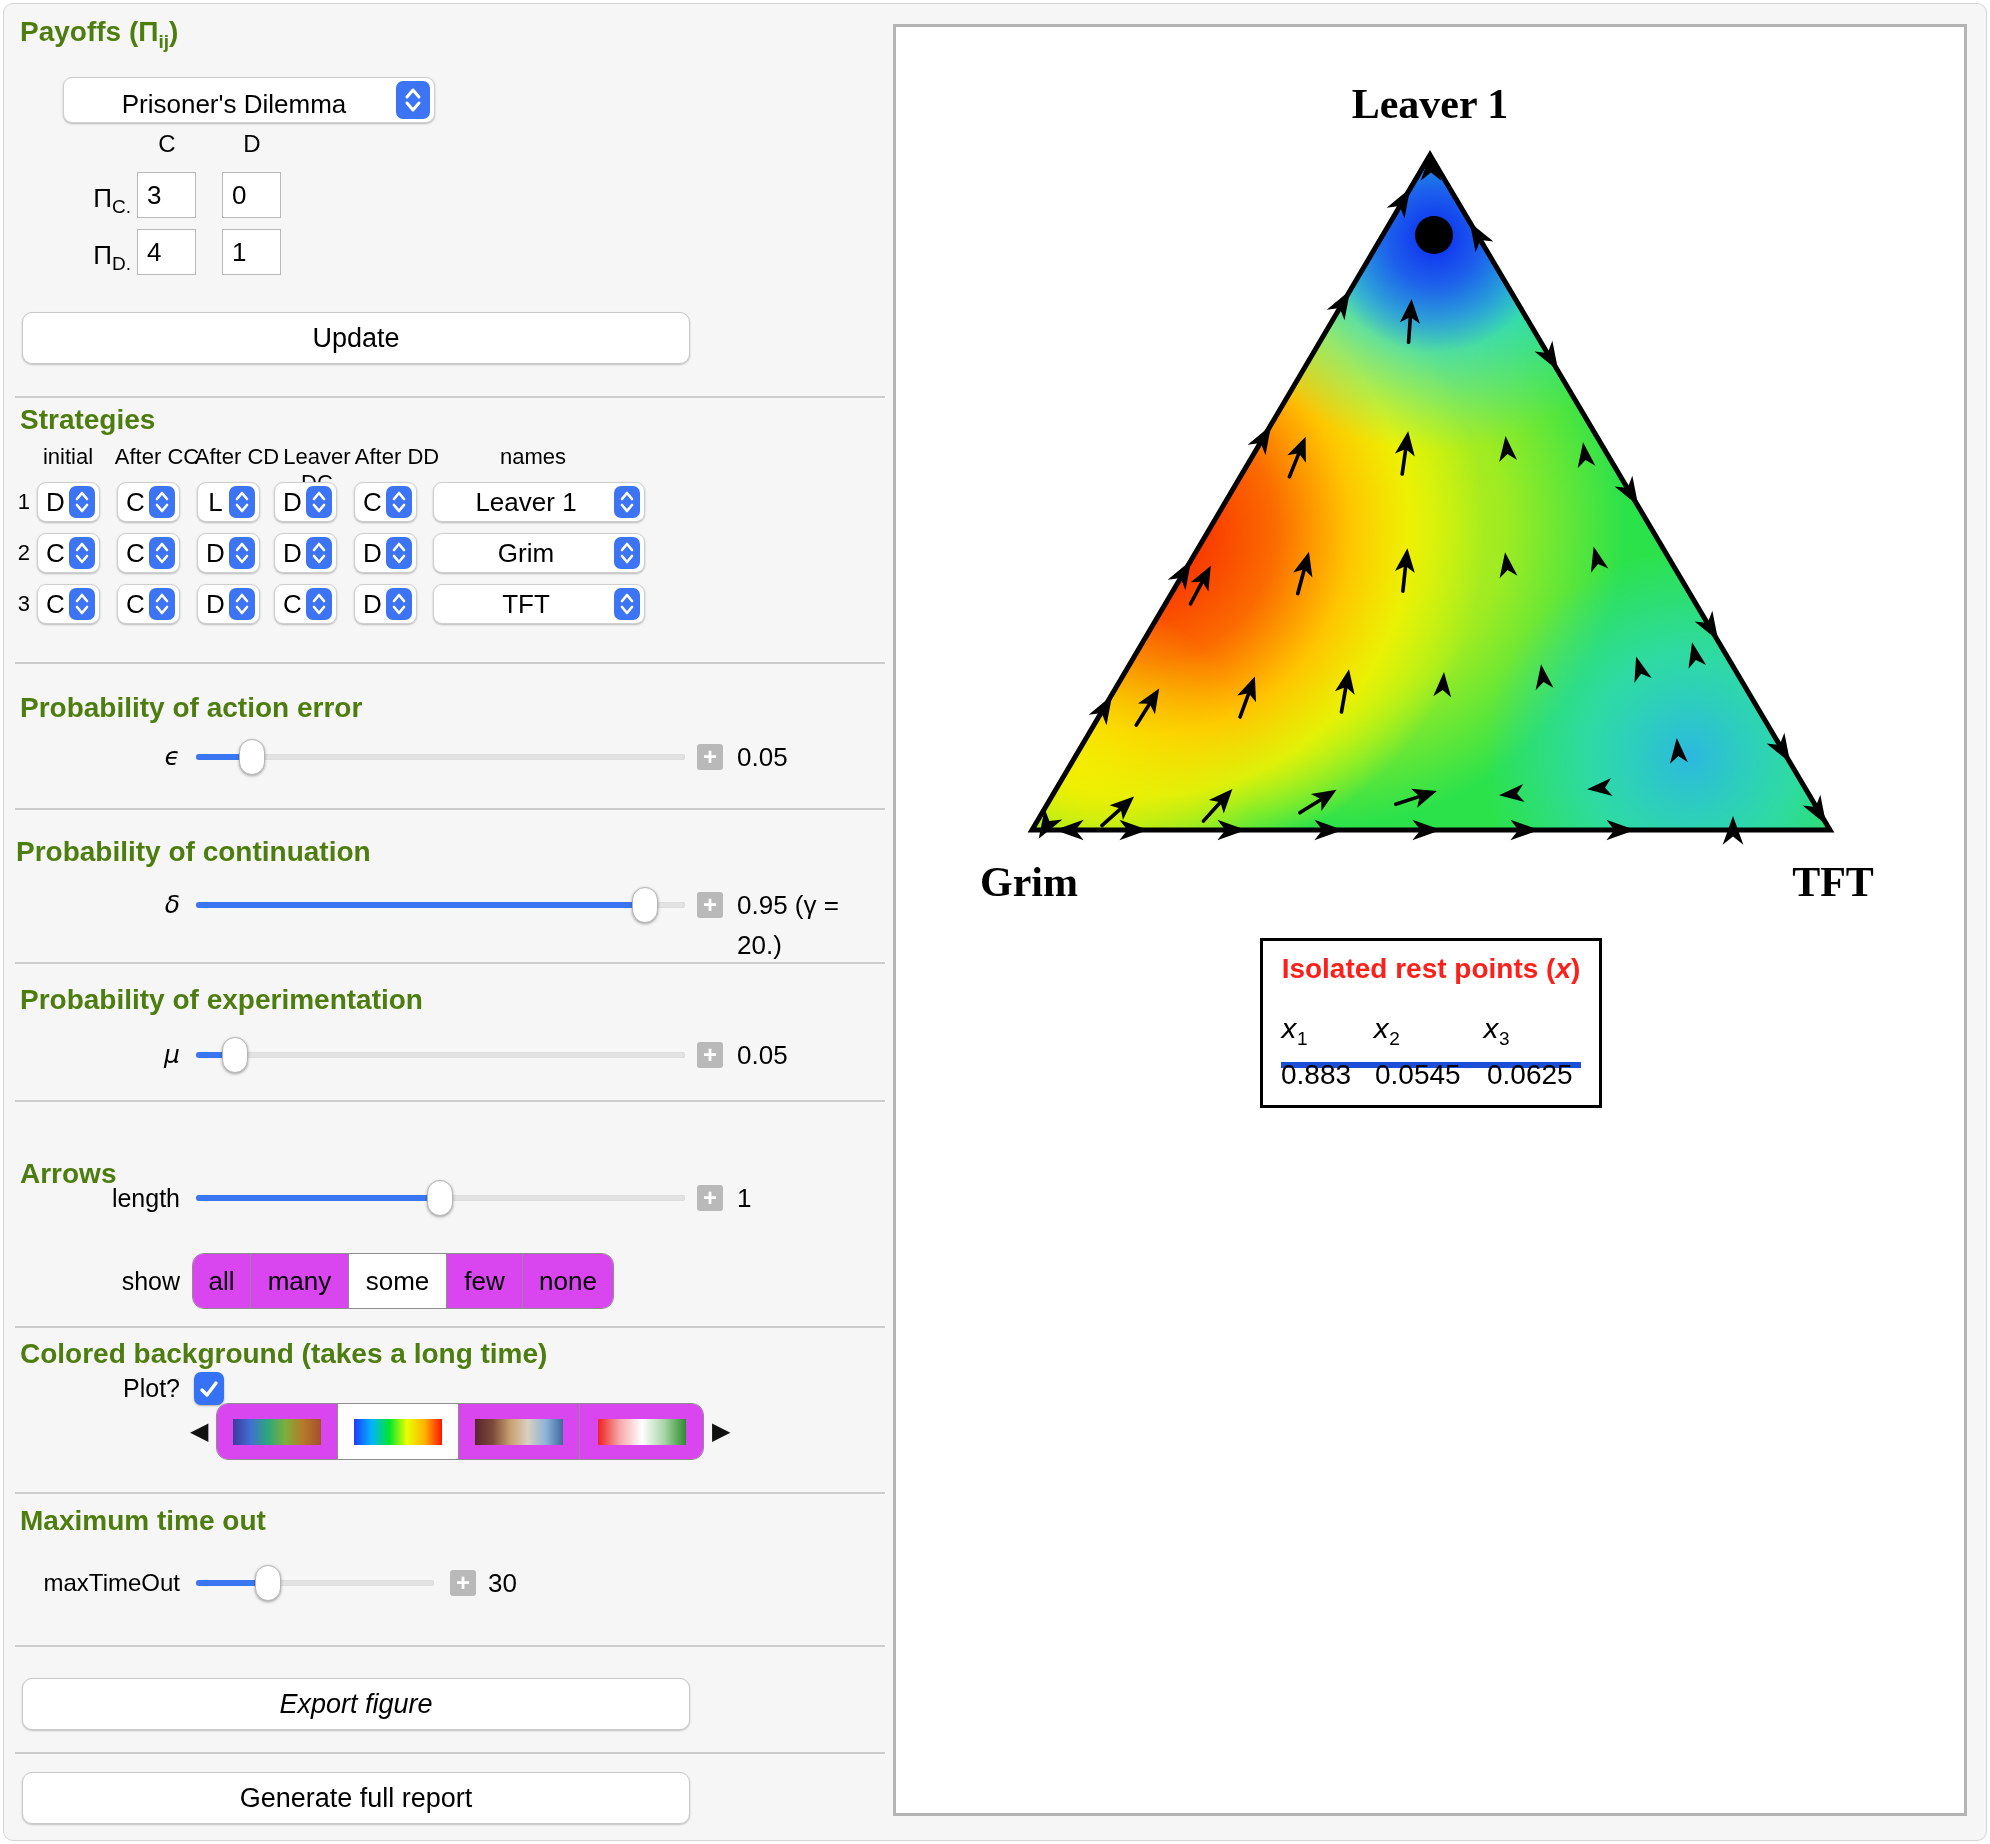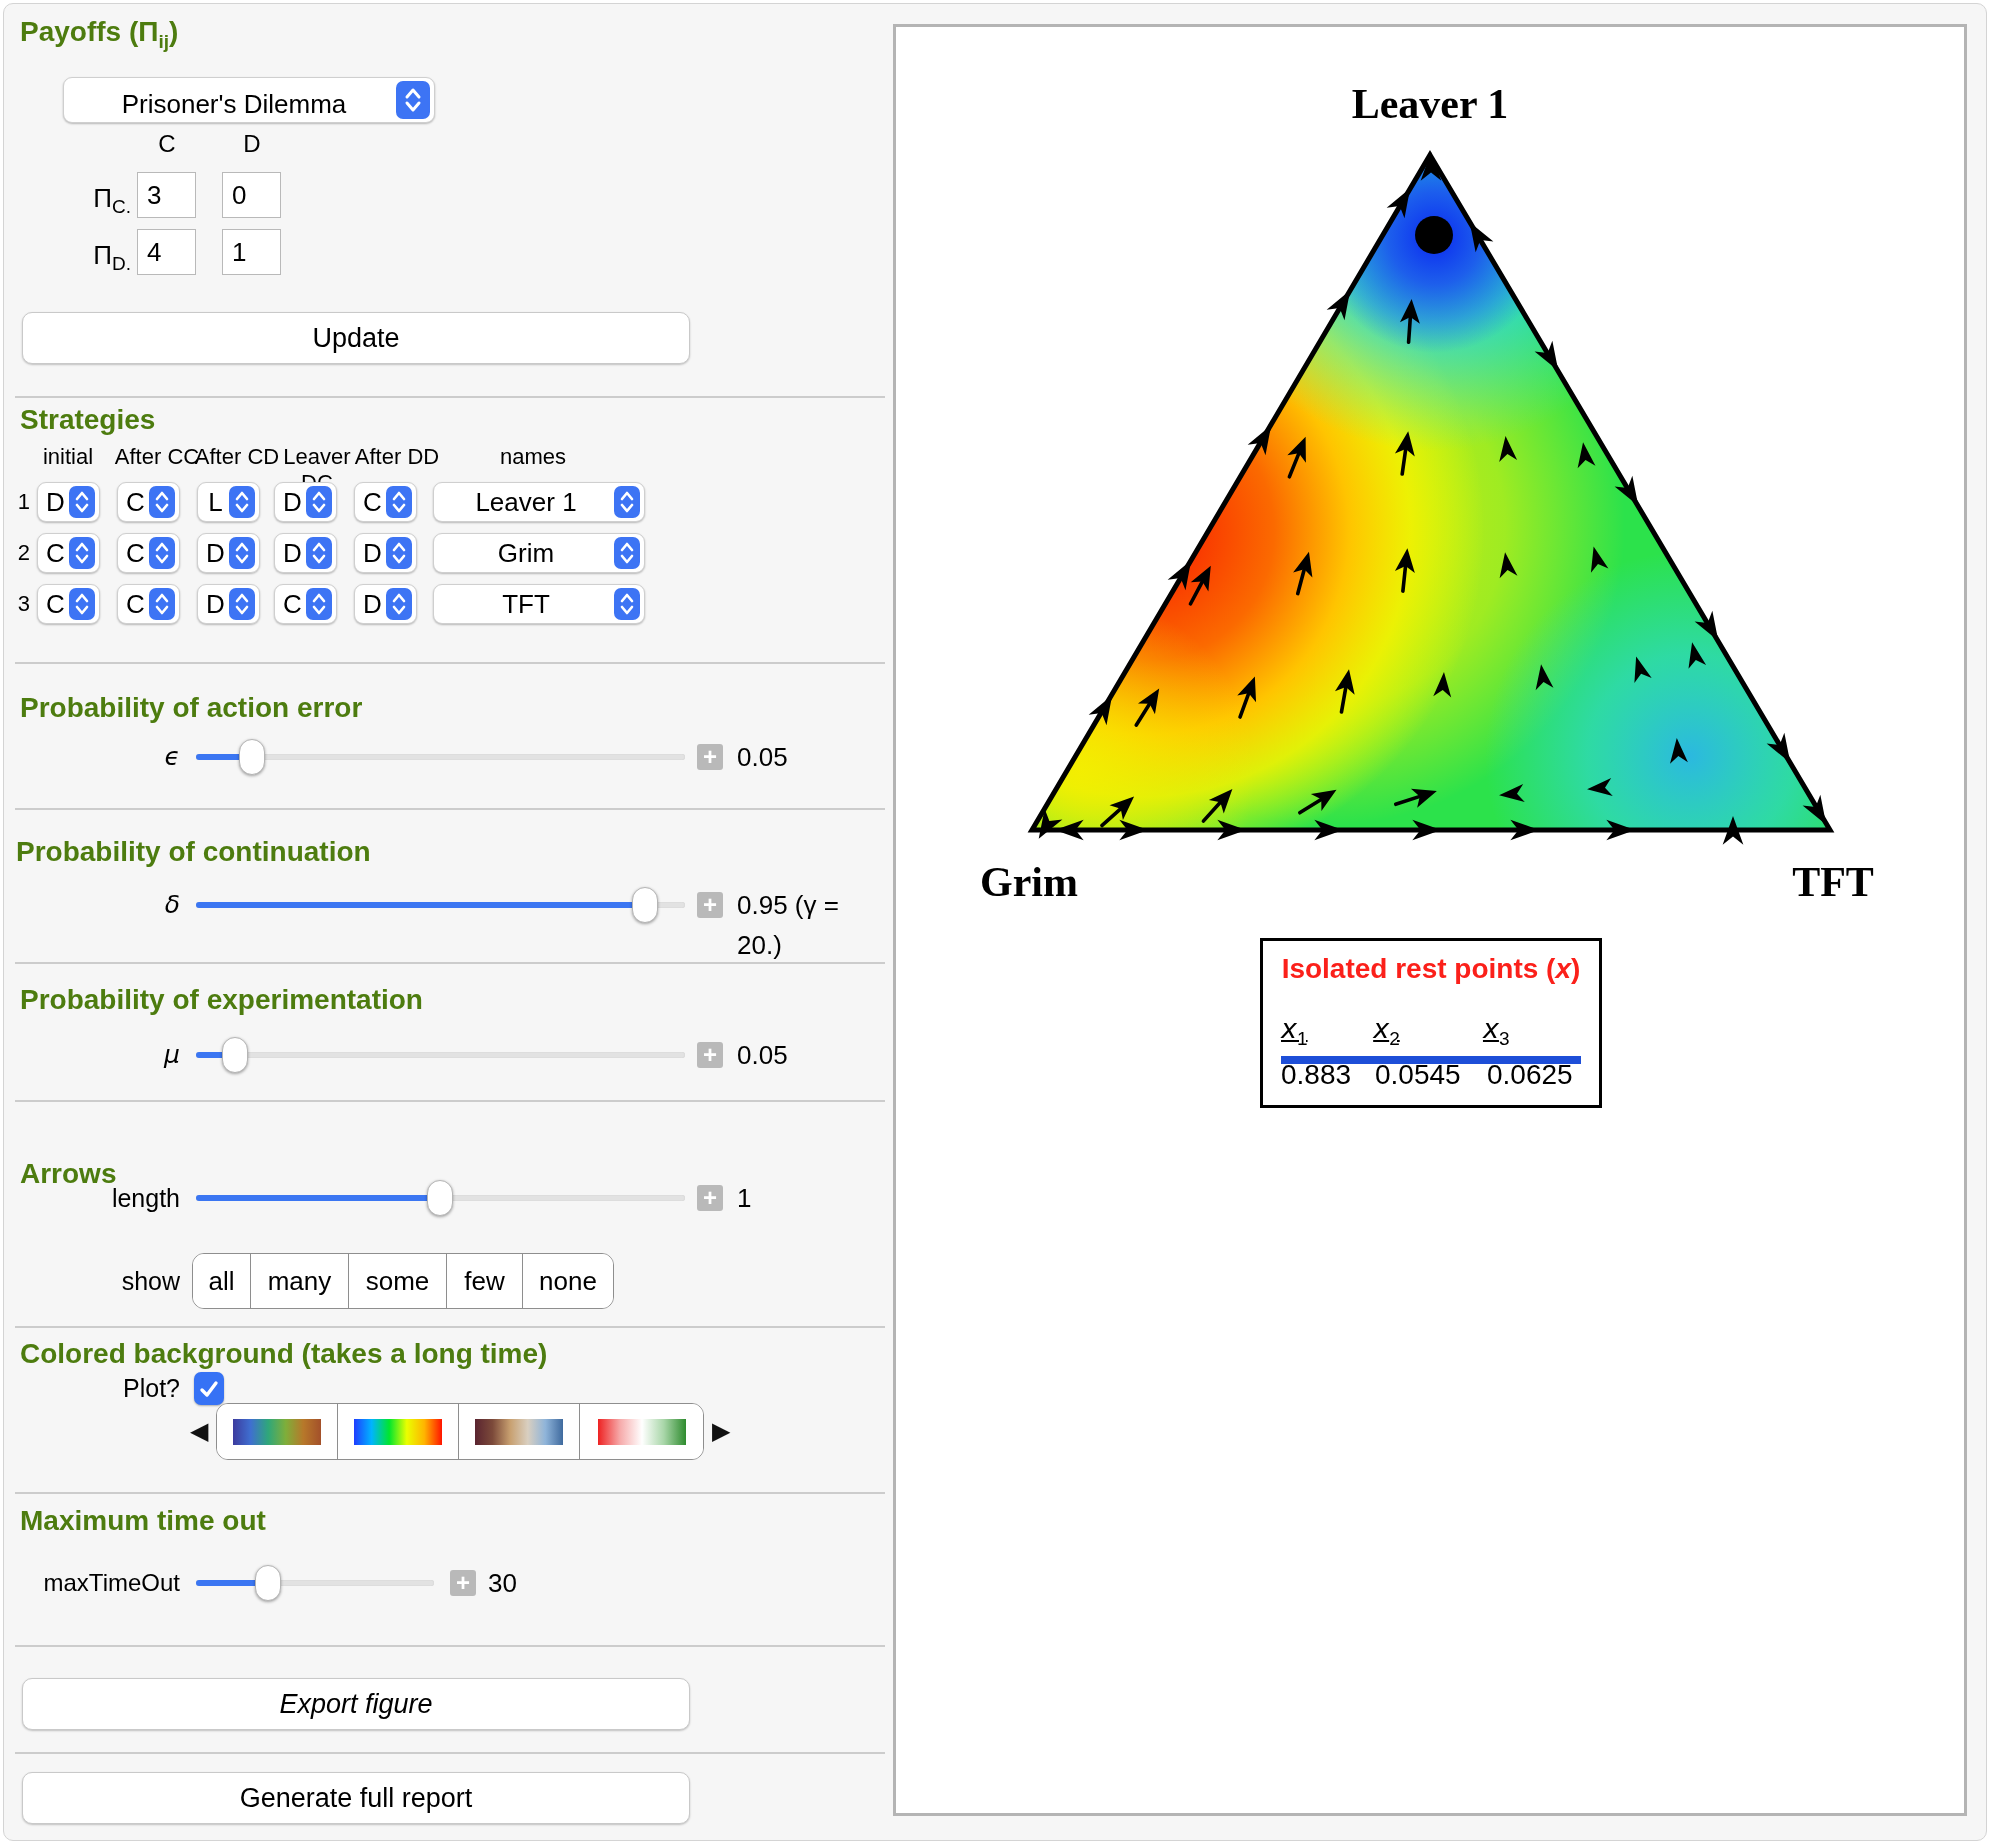--- a/index.html
+++ b/index.html
@@ -33,42 +33,42 @@
   .track .fill { position:absolute; left:0; top:0; height:6px; background:#3b76f2; border-radius:3px; }
   .track .thumb { position:absolute; top:-15px; width:26px; height:36px; background:#fff;
     border:1px solid #b5b5b5; border-radius:13px; box-shadow:0 1px 3px rgba(0,0,0,.35); }
   .plus { position:absolute; top:7px; width:26px; height:26px; background:#b9b9b9; color:#fff;
     font-size:24px; font-weight:700; text-align:center; line-height:25px; border-radius:3px; }
   .sval { position:absolute; top:0; height:40px; line-height:40px; font-size:26px; color:#000; }
   
   .seg { position:absolute; display:flex; border:1.5px solid #8e8e8e; border-radius:12px;
     overflow:hidden; background:#ededed; }
   .seg .opt { height:100%; display:flex; align-items:center; justify-content:center;
-    font-size:26px; color:#000; border-right:1.5px solid #8e8e8e; background:#ffffff; }
+    font-size:26px; color:#000; border-right:1.5px solid #8e8e8e; background:#d946ef; }
   .seg .opt:last-child { border-right:none; }
   .seg .opt.selected { background:#ffffff; }
   
   .checkbox { position:absolute; width:30px; height:33px; background:#3672f5; border-radius:7px;
     box-shadow:0 1px 2px rgba(0,0,0,.3); display:flex; align-items:center; justify-content:center; }
   
   .swatch { width:88px; height:26px; }
   .grad1 { background:linear-gradient(90deg,#3c3b9e,#3f6fd0,#2fa77a,#7fae3a,#b7782a,#a3502a); }
   .grad2 { background:linear-gradient(90deg,#1f3dff,#00b4ff,#00e62e,#eaff00,#ffb400,#ff1400); }
   .grad3 { background:linear-gradient(90deg,#5a2430,#7c4a3a,#c8a070,#d9cfc0,#8fb4d9,#3f6a9e); }
   .grad4 { background:linear-gradient(90deg,#ee2222,#f6aaaa,#ffffff,#a8d6a8,#2e8b2e); }
   .carousel-arrow { position:absolute; font-size:24px; color:#111; font-family:"DejaVu Sans",sans-serif; }
   
   .plot-panel { position:absolute; left:893px; top:24px; width:1074px; height:1792px;
     background:#ffffff; border:3px solid #b4b4b4; }
   .rest-box { position:absolute; left:1260px; top:938px; width:342px; height:170px;
     background:#fff; border:3px solid #000; }
   .rest-title { position:absolute; left:10px; top:12px; width:316px; text-align:center;
     font-size:28px; font-weight:700; color:#fb201a; }
   .rest-headers { position:absolute; left:18px; top:72px; width:300px; display:flex;
-    border-bottom:8px solid #1d4ed8; padding-bottom:6px;text-decoration:underline; }
+    border-bottom:6px solid #1d4ed8; padding-bottom:12px; }
   .rest-values { position:absolute; left:18px; top:118px; width:312px; display:flex; }
   .rc1 { width:94px; } .rc2 { width:112px; } .rc3 { width:100px; }
   .rest-headers span, .rest-values span { font-size:28px; color:#000; }
   .rest-headers i { font-size:27px; font-family:"DejaVu Sans",sans-serif; }
   .rest-headers sub { font-size:19px; }
   .strat-num { position:absolute; left:10px; width:20px; text-align:right; font-size:22px;
     color:#000; line-height:40px; }
   .colhead { position:absolute; top:444px; width:90px; text-align:center; font-size:22px; color:#000; }
   sub { font-size:19px; }
 </style>

